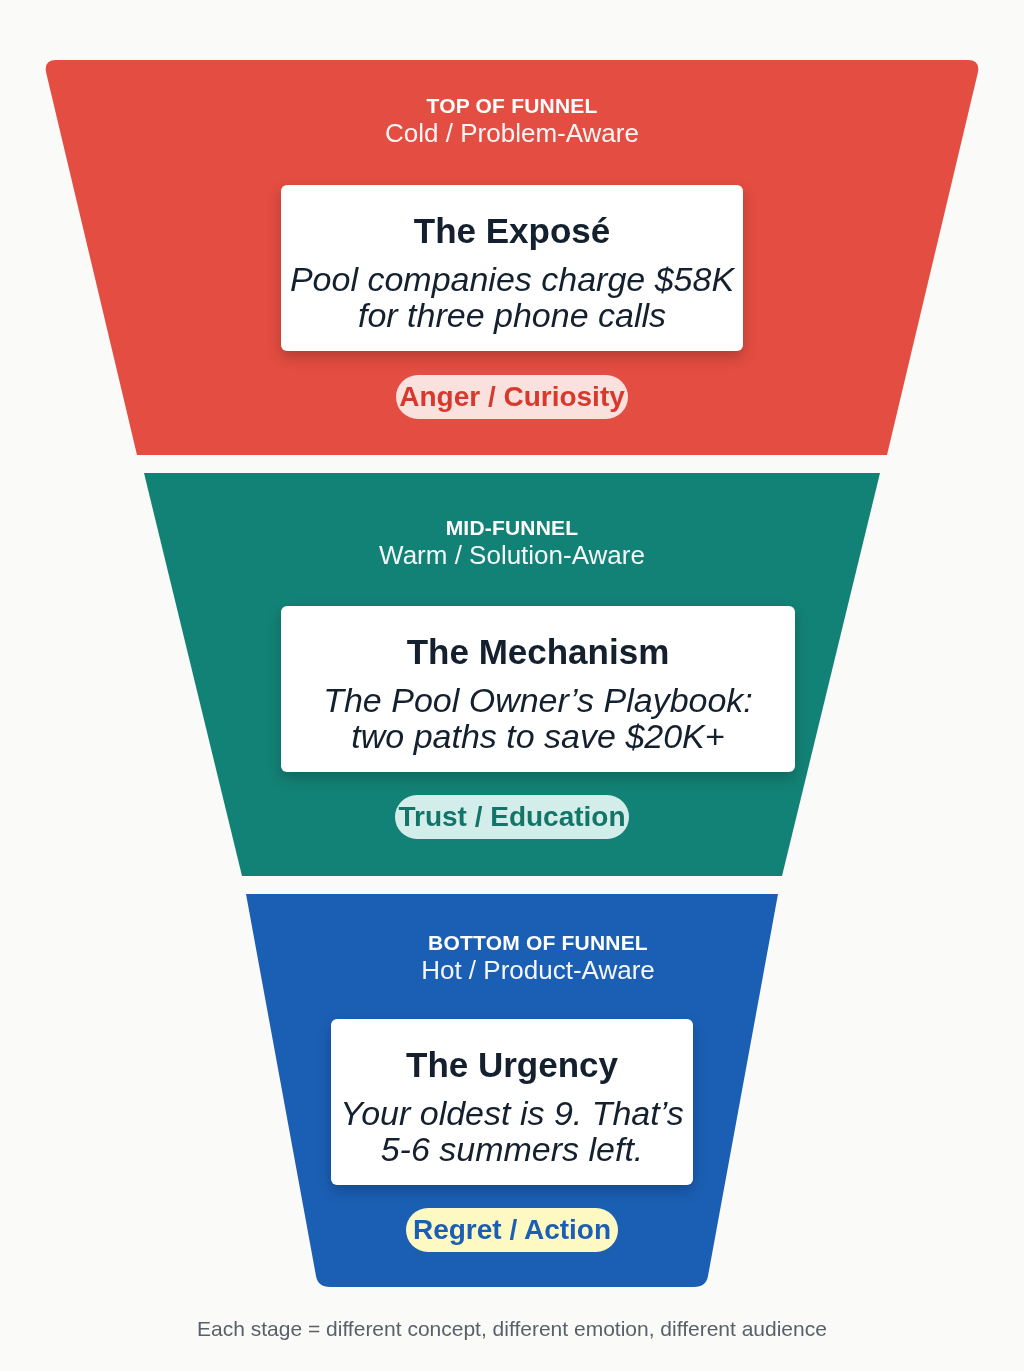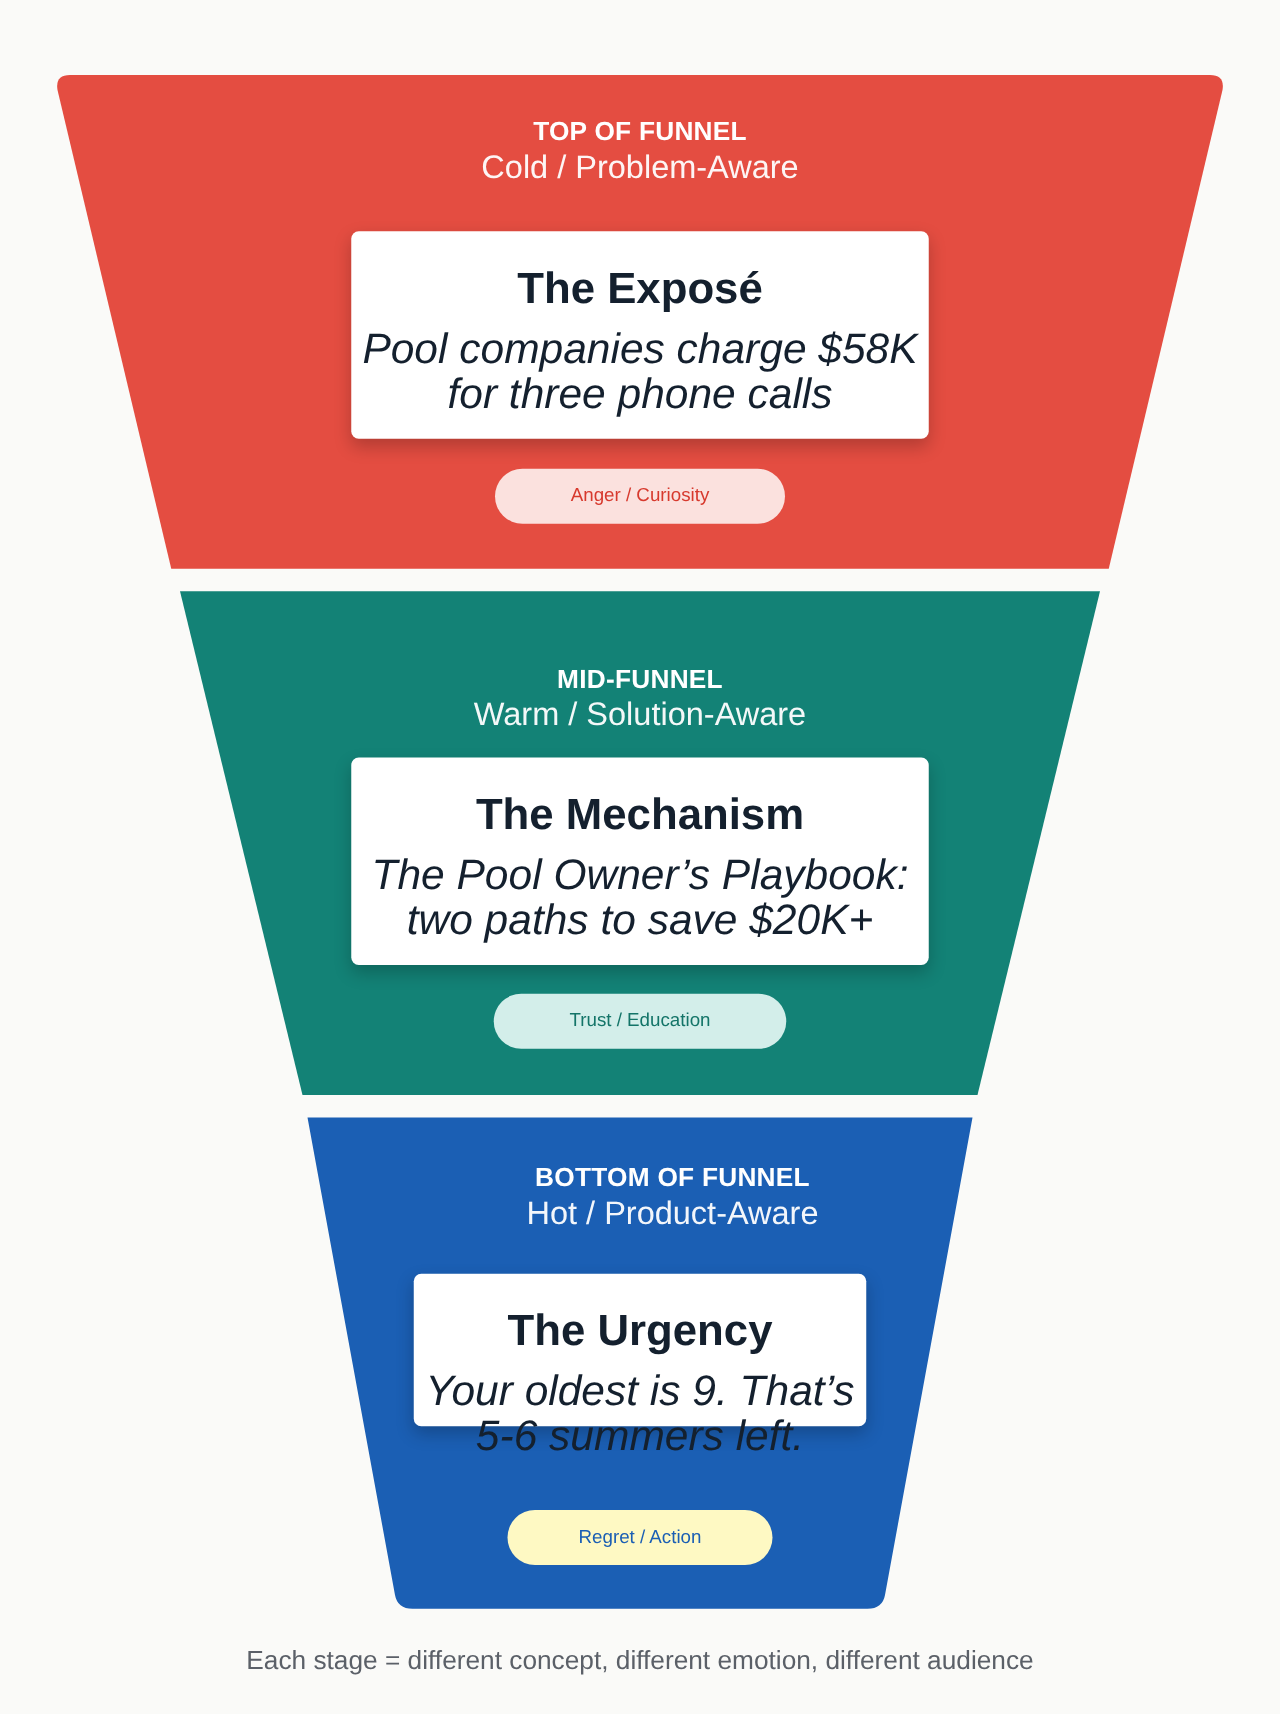--- a/index.html
+++ b/index.html
@@ -5,21 +5,21 @@
   html,body{margin:0;padding:0;}
   body{width:1024px;height:1371px;background:#fafaf8;position:relative;overflow:hidden;font-family:"Liberation Sans","DejaVu Sans",sans-serif;}
   .stage{position:absolute;left:0;width:1024px;}
   .stage svg{position:absolute;left:0;top:0;}
   .stage-inner{position:absolute;left:0;width:1024px;text-align:center;}
   .stage-label{font-weight:700;font-size:21px;color:#ffffff;letter-spacing:0.2px;}
   .stage-sub{font-size:26px;color:#ffffff;margin-top:0;opacity:0.95;}
   .card{position:absolute;background:#ffffff;border-radius:6px;box-shadow:0 6px 14px rgba(0,0,0,0.22);text-align:center;}
   .card-title{font-weight:700;font-size:35px;color:#14202e;margin-top:26px;}
   .card-body{font-style:italic;font-size:34px;color:#14202e;line-height:36px;margin-top:10px;}
-  .pill{position:absolute;border-radius:22px;font-size:15px;text-align:center;line-height:44px;height:44px;}
+  .pill{position:absolute;border-radius:22px;font-size:28px;text-align:center;line-height:44px;height:44px;font-weight:bold;}
   .footer{position:absolute;top:1317px;left:0;width:1024px;text-align:center;font-size:21px;color:#5b6068;}
 </style>
 </head>
 <body>
 
 <div class="stage" style="top:0;height:470px;padding-left:20px;">
   <svg width="1024" height="470">
     <path d="M56 60 L968 60 Q980 60 978 72 L887 455 L137 455 L46 72 Q44 60 56 60 Z" fill="#e44d41"></path>
   </svg>
   <div class="stage-inner" style="top:94px;">
@@ -33,43 +33,43 @@
       <div>for three phone calls</div>
     </div>
   </div>
   <div class="pill" style="left:396px;top:375px;width:232px;background:#fbe1de;color:#d7392d;">Anger / Curiosity</div>
 </div>
 
 <div class="stage" style="top:0;height:890px;">
   <svg width="1024" height="890">
     <path d="M144 473 L880 473 L782 876 L242 876 Z" fill="#138276"></path>
   </svg>
-  <div class="stage-inner" style="top:532px;">
+  <div class="stage-inner" style="top:516px;">
     <div class="stage-label">MID-FUNNEL</div>
     <div class="stage-sub">Warm / Solution-Aware</div>
   </div>
-  <div class="card" style="left:281px;top:606px;width:462px;height:166px;">
+  <div class="card" style="left:281px;top:606px;width:514px;height:166px;">
     <div class="card-title">The Mechanism</div>
     <div class="card-body">
       <div>The Pool Owner’s Playbook:</div>
       <div>two paths to save $20K+</div>
     </div>
   </div>
   <div class="pill" style="left:395px;top:795px;width:234px;background:#d3eeea;color:#137468;">Trust / Education</div>
 </div>
 
 <div class="stage" style="top:0;height:1300px;">
   <svg width="1024" height="1300">
     <path d="M246 894 L778 894 L708 1276 Q706 1287 694 1287 L330 1287 Q318 1287 316 1276 Z" fill="#1b5fb4"></path>
   </svg>
   <div class="stage-inner" style="top:931px;padding-left:26px;">
     <div class="stage-label">BOTTOM OF FUNNEL</div>
     <div class="stage-sub">Hot / Product-Aware</div>
   </div>
-  <div class="card" style="left:331px;top:1019px;width:362px;height:122px;">
+  <div class="card" style="left:331px;top:1019px;width:362px;height:166px;">
     <div class="card-title">The Urgency</div>
     <div class="card-body">
       <div>Your oldest is 9. That’s</div>
       <div>5-6 summers left.</div>
     </div>
   </div>
   <div class="pill" style="left:406px;top:1208px;width:212px;background:#fef9c3;color:#1b5fb4;">Regret / Action</div>
 </div>
 
 <div class="footer">Each stage = different concept, different emotion, different audience</div>

